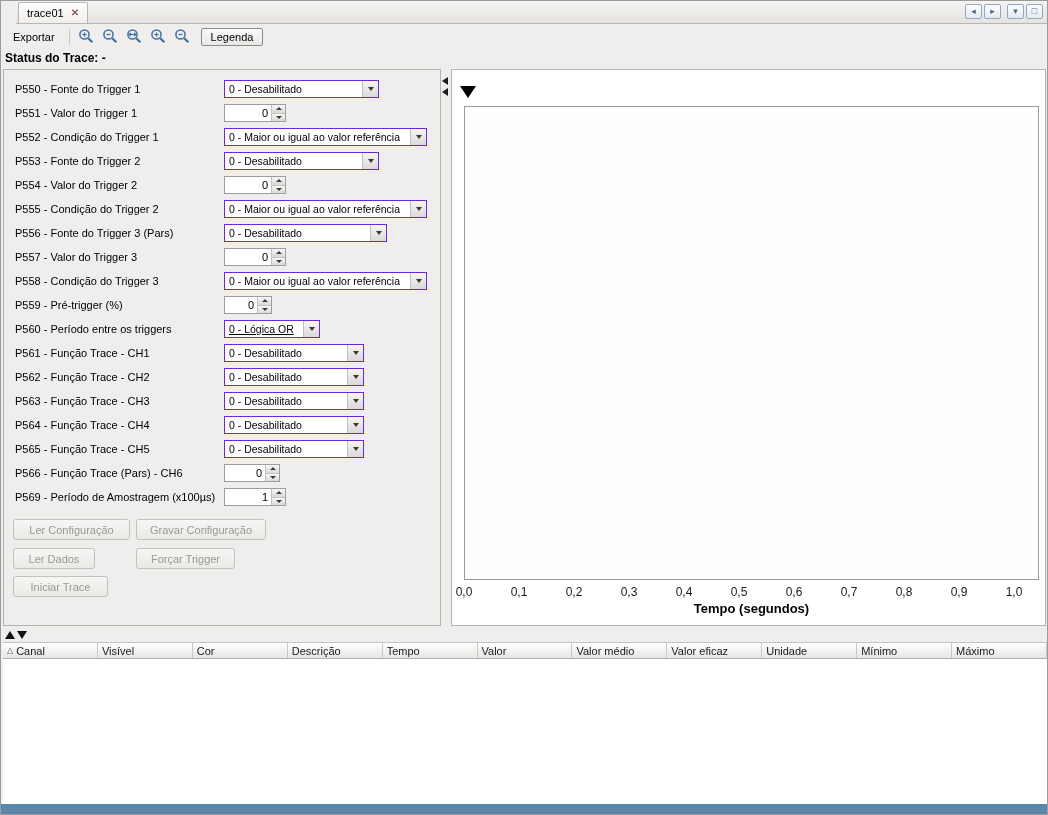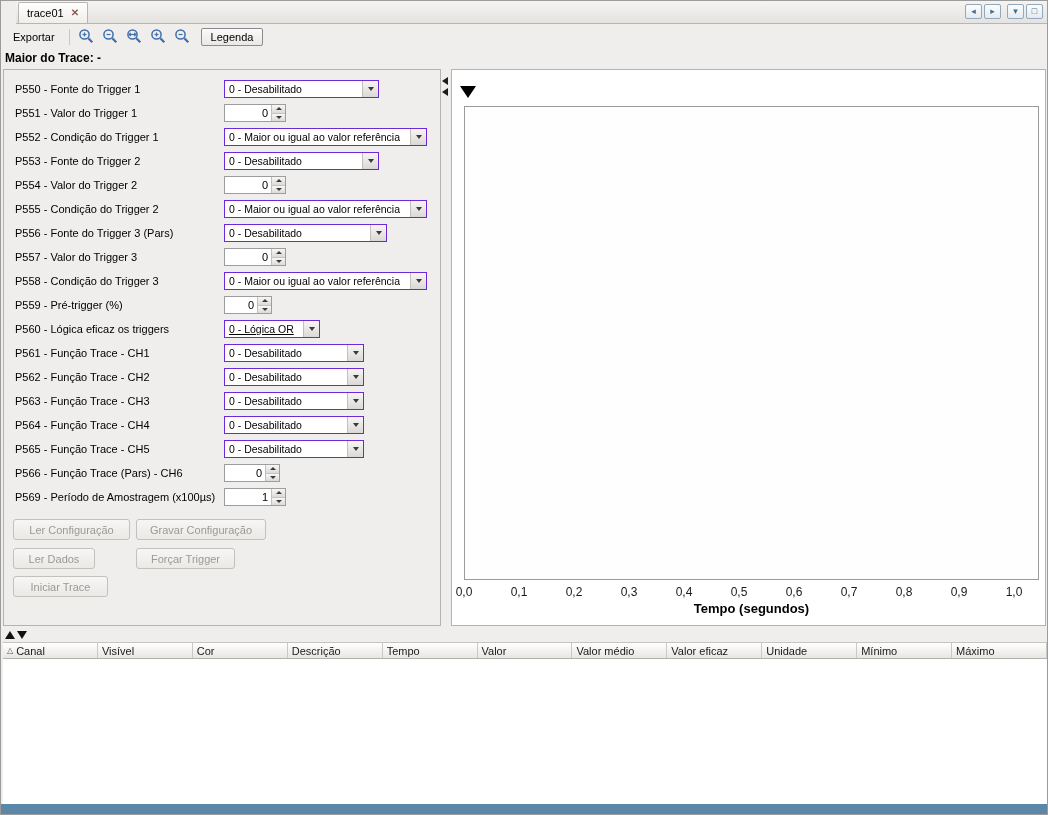--- a/index.html
+++ b/index.html
@@ -158,21 +158,21 @@
               <g stroke-width="1.2">
                 <line x1="4.5" y1="6.5" x2="8.5" y2="6.5"></line>
               </g>
             </g>
           </svg>
         </button>
       </span>
     <button class="togglebtn">Legenda</button>
   </div>
 
-  <div class="statusline">Maior do Trace: -</div>
+  <div class="statusline">Status do Trace: -</div>
 
   <div class="config-panel">
     <div class="param-list">
         <div class="param-row">
           <span class="param-label">P550 - Fonte do Trigger 1</span>
           <div class="combo" style="width: 155px;">
             <span class="combo-text">0 - Desabilitado</span>
             <span class="combo-arrow">
               <span class="tri-down"></span>
             </span>
@@ -273,21 +273,21 @@
               <span class="spin-btn">
                 <span class="tri-up"></span>
               </span>
               <span class="spin-btn">
                 <span class="tri-down"></span>
               </span>
             </span>
           </div>
         </div>
         <div class="param-row">
-          <span class="param-label">P560 - Lógica eficaz os triggers</span>
+          <span class="param-label">P560 - Período entre os triggers</span>
           <div class="combo" style="width: 96px; text-decoration: underline;">
             <span class="combo-text">0 - Lógica OR</span>
             <span class="combo-arrow">
               <span class="tri-down"></span>
             </span>
           </div>
         </div>
         <div class="param-row">
           <span class="param-label">P561 - Função Trace - CH1</span>
           <div class="combo" style="width: 140px;">

